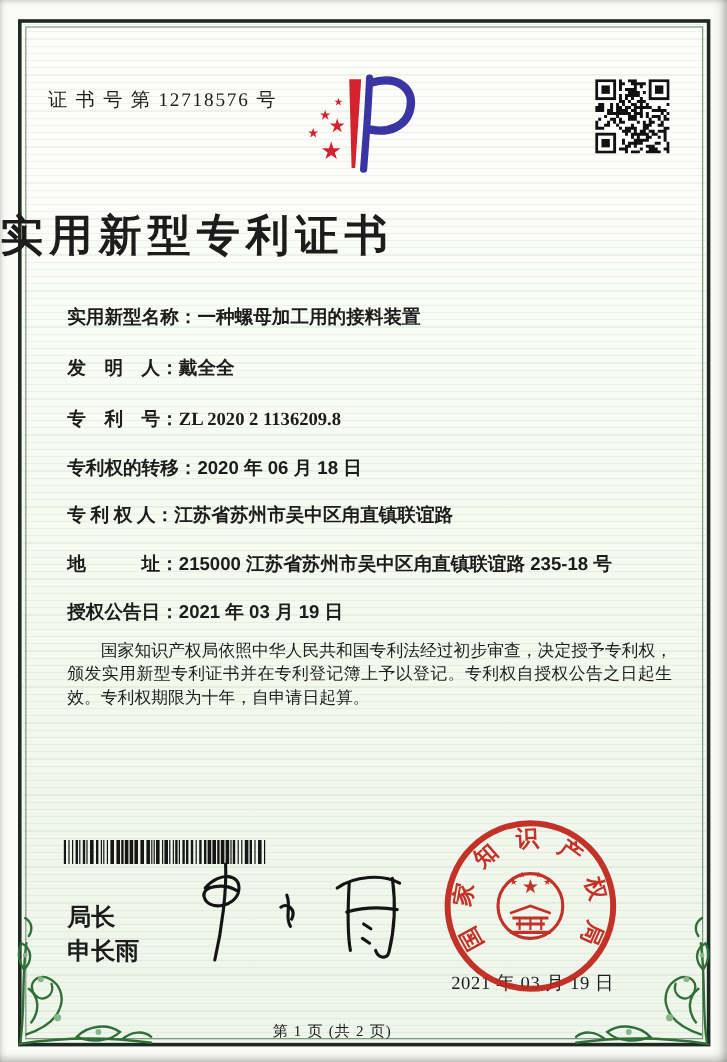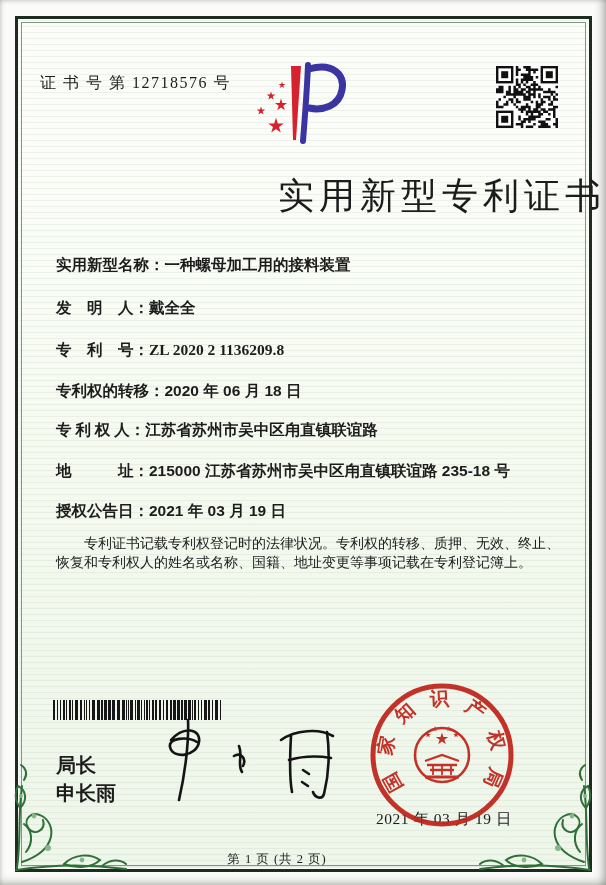--- a/index.html
+++ b/index.html
@@ -19,21 +19,21 @@
       repeating-linear-gradient(180deg, rgba(140,180,140,.14) 0 1px, rgba(255,255,255,0) 1px 6px),
       linear-gradient(180deg,#fcfdf9 0 18%, #f5f9ef 55%, #eef5ea 100%);}
   .frame-outer{position:absolute;left:15px;top:16px;right:14px;bottom:13px;
     border:3px solid #1f2a20;z-index:2;}
   .frame-inner{position:absolute;left:21px;top:22px;right:20px;bottom:19px;
     border:1px solid #7e977f;z-index:2;}
   .abs{position:absolute;}
   .cert-no{left:40px;top:73px;font-size:16px;letter-spacing:1.5px;z-index:3;text-align:right;}
   .logo{left:247px;top:58px;z-index:3;}
   .qr{left:496px;top:66px;z-index:3;}
-  .title{left:0;right:0;top:172px;text-align:right;font-size:36px;font-weight:400;
+  .title{left:0;right:0;top:172px;text-align:left;font-size:36px;font-weight:700;
     letter-spacing:5px;z-index:3;}
   .frow{position:absolute;left:56px;right:34px;font-size:15.5px;line-height:19px;
     font-family:"Liberation Sans","DejaVu Sans",sans-serif;font-weight:600;white-space:nowrap;}
   .frow .lab{font-weight:700;font-family:Liberation Serif, serif;}
   .frow .val{font-weight:600;margin-top:28px;}
   .serifval{font-family:"Liberation Serif","DejaVu Serif",serif;font-weight:700;}
   .grant-col{position:absolute;left:247px;top:0;}
   .paras{left:56px;width:504px;top:534px;z-index:3;font-size:14px;line-height:19.3px;
     text-align:justify;}
   .paras p{margin:0;text-indent:2em;}
@@ -102,21 +102,21 @@
   <span class="lab">专 利 权 人：</span><span class="val">江苏省苏州市吴中区甪直镇联谊路</span>
 </div>
 <div class="frow" style="top:461px">
   <span class="lab">地　　　址：</span><span class="val">215000 江苏省苏州市吴中区甪直镇联谊路 235-18 号</span>
 </div>
 <div class="frow" style="top:501px">
   <span class="lab">授权公告日：</span><span class="val">2021 年 03 月 19 日</span>
 </div>
 
 <div class="abs paras">
-  <p>专利证书记载专利权登记时的法律状况。专利权的转移、质押、无效、终止、恢复和专利权人的姓名或名称、国籍、地址变更等事项记载在专利登记簿上。</p>
+  <p>国家知识产权局依照中华人民共和国专利法经过初步审查，决定授予专利权，颁发实用新型专利证书并在专利登记簿上予以登记。专利权自授权公告之日起生效。专利权期限为十年，自申请日起算。</p>
 </div>
 
 <svg class="abs barcode" width="172" height="20" viewBox="0 0 172 20">
   <path id="barcode-bars" d="M0 0h2v20h-2zM4 0h1v20h-1zM7 0h1v20h-1zM10 0h2v20h-2zM13 0h1v20h-1zM16 0h2v20h-2zM19 0h1v20h-1zM22 0h3v20h-3zM27 0h2v20h-2zM31 0h1v20h-1zM33 0h1v20h-1zM36 0h1v20h-1zM39 0h3v20h-3zM44 0h3v20h-3zM48 0h2v20h-2zM51 0h3v20h-3zM55 0h3v20h-3zM59 0h3v20h-3zM64 0h3v20h-3zM69 0h3v20h-3zM73 0h1v20h-1zM75 0h1v20h-1zM77 0h3v20h-3zM82 0h1v20h-1zM84 0h3v20h-3zM88 0h1v20h-1zM91 0h1v20h-1zM93 0h2v20h-2zM96 0h1v20h-1zM99 0h2v20h-2zM102 0h2v20h-2zM106 0h2v20h-2zM110 0h1v20h-1zM113 0h2v20h-2zM117 0h2v20h-2zM120 0h3v20h-3zM124 0h3v20h-3zM128 0h2v20h-2zM131 0h3v20h-3zM135 0h3v20h-3zM139 0h1v20h-1zM141 0h2v20h-2zM145 0h1v20h-1zM148 0h1v20h-1zM151 0h3v20h-3zM155 0h2v20h-2zM159 0h1v20h-1zM162 0h3v20h-3zM167 0h1v20h-1z" fill="#161616"></path>
 </svg>
 
 <div class="abs signer">
   <div>局长</div>
   <div>申长雨</div>
 </div>

